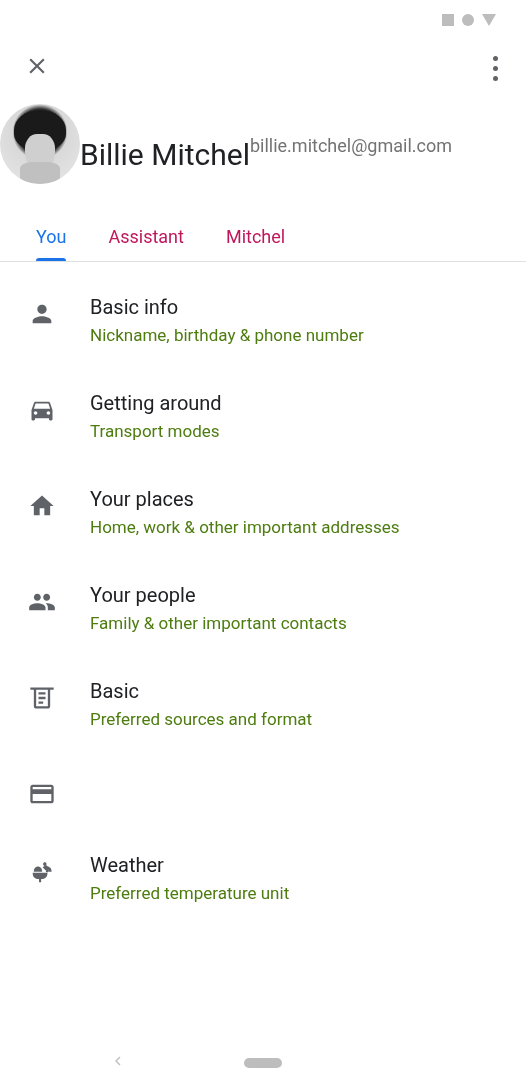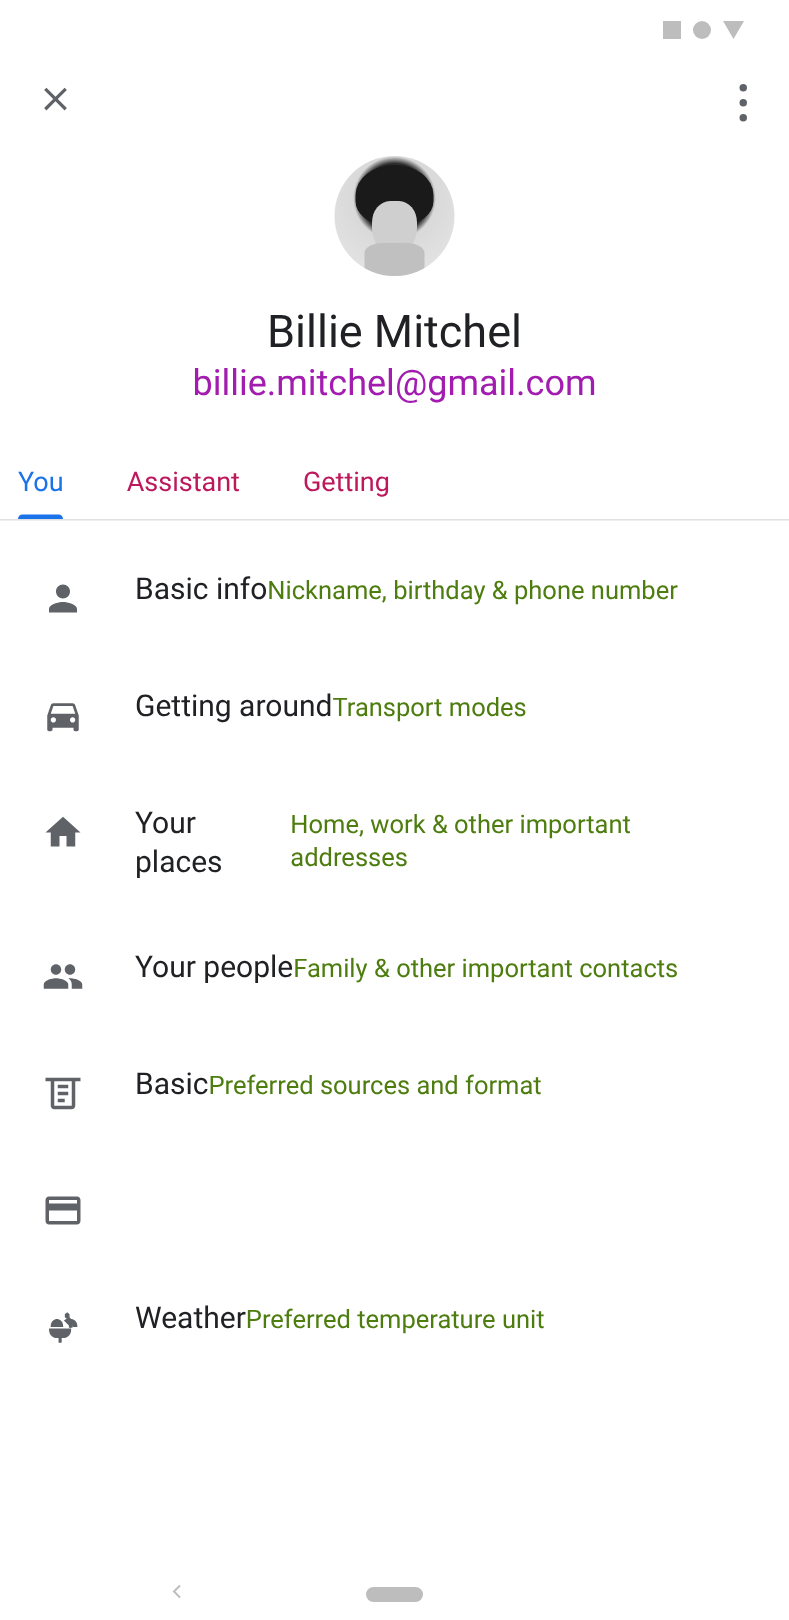--- a/index.html
+++ b/index.html
@@ -60,21 +60,20 @@
     padding: 4px;
   }
   .more-icon span {
     width: 5px;
     height: 5px;
     background: #5f6368;
     border-radius: 50%;
   }
   .profile-section {
     display: flex;
-    flex-direction: column;
     align-items: center;
     padding-top: 8px;
     padding-bottom: 28px;
   }
   .avatar {
     width: 80px;
     height: 80px;
     border-radius: 50%;
     background: radial-gradient(circle at 50% 35%, #2b2b2b 0%, #2b2b2b 35%, #d9d9d9 42%, #e8e8e8 100%);
     position: relative;
@@ -107,28 +106,28 @@
     background: #c0c0c0;
     border-radius: 30% 30% 0 0;
   }
   .profile-name {
     font-size: 30px;
     color: #202124;
     margin-top: 20px;
     font-weight: 400;
   }
   .profile-email {
-    font-size: 24px;
-    color: #a21caf;
+    font-size: 18px;
+    color: #737373;
     margin-top: 2px;
   }
   .tabs {
     display: flex;
     border-bottom: 1px solid #e0e0e0;
-    padding-left: 12px;
+    padding-left: 36px;
     gap: 42px;
     overflow-x: hidden;
     white-space: nowrap;
   }
   .tab {
     padding: 14px 0;
     font-size: 18px;
     color: #be185d;
     position: relative;
   }
@@ -163,21 +162,21 @@
     margin-top: 6px;
     flex-shrink: 0;
   }
   .item-icon svg {
     width: 28px;
     height: 28px;
     fill: #5f6368;
   }
   .item-texts {
     display: flex;
-    flex-direction: row;
+    flex-direction: column;
   }
   .item-title {
     font-size: 20px;
     color: #202124;
     line-height: 1.3;
   }
   .item-subtitle {
     font-size: 17px;
     color: #4d7c0f;
     margin-top: 4px;
@@ -238,21 +237,21 @@
     <div class="avatar-face"></div>
     <div class="avatar-neck"></div>
   </div>
   <div class="profile-name">Billie Mitchel</div>
   <div class="profile-email">billie.mitchel@gmail.com</div>
 </div>
 
 <div class="tabs">
   <div class="tab active">You</div>
   <div class="tab">Assistant</div>
-  <div class="tab">Getting</div>
+  <div class="tab">Mitchel</div>
 </div>
 
 <div class="settings-list">
 
   <div class="list-item">
     <div class="item-icon">
       <svg viewBox="0 0 24 24">
           <path d="M12 12c2.21 0 4-1.79 4-4s-1.79-4-4-4-4 1.79-4 4 1.79 4 4 4zm0 2c-2.67 0-8 1.34-8 4v2h16v-2c0-2.66-5.33-4-8-4z"></path>
         </svg>
     </div>

